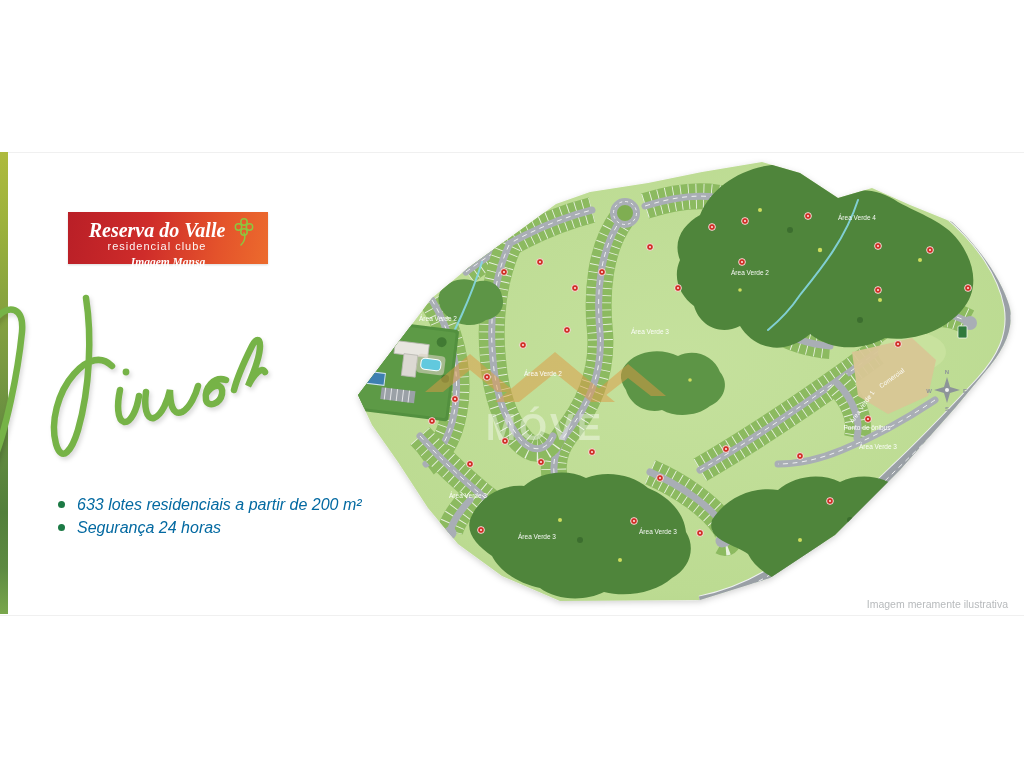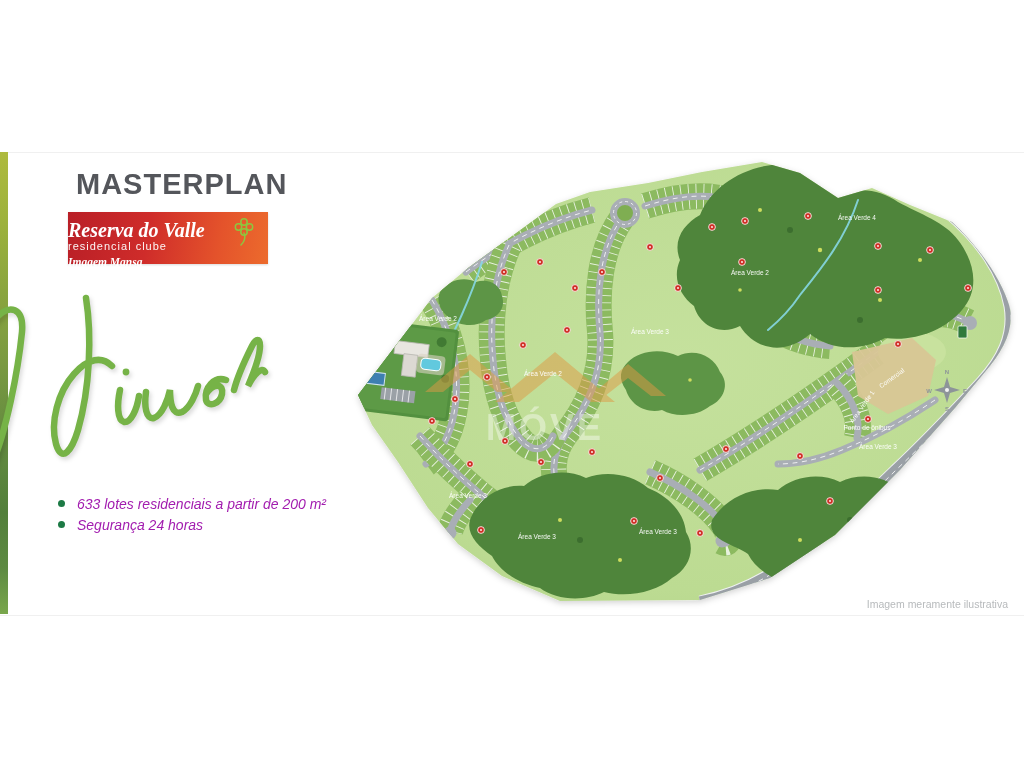--- a/index.html
+++ b/index.html
@@ -7,34 +7,34 @@
        font-family:"Liberation Sans", sans-serif;}
   .page{position:absolute;inset:0;background:#fff;}
   .slide{position:absolute;left:0;top:152px;width:1024px;height:462px;background:#fff;
          border-top:1px solid #f0f0f0;border-bottom:1px solid #f0f0f0;}
   .left-strip{position:absolute;left:0;top:152px;width:8px;height:462px;
     background:linear-gradient(180deg,#aeba3e 0%,#9db23c 15%,#8aa53e 30%,#7b9a41 45%,#668d40 60%,#527f3b 78%,#5d8a42 90%,#79a74c 100%);}
   .title{position:absolute;left:76px;top:168px;font-size:29px;font-weight:600;
          letter-spacing:1px;color:#54565b;}
   .logo{position:absolute;left:68px;top:212px;width:200px;height:52px;
         background:linear-gradient(100deg,#b91f27 0%,#cf2c2a 40%,#e4532b 75%,#ec6b2d 100%);
-        color:#fff;box-shadow:0 1px 2px rgba(0,0,0,.15);}
+        color:#fff;text-align:center;box-shadow:0 1px 2px rgba(0,0,0,.15);}
   .logo-name{font-family:"Liberation Serif", serif;font-style:italic;font-weight:bold;
              font-size:20px;line-height:20px;margin-top:8px;padding-right:22px;}
   .logo-sub{font-size:11px;letter-spacing:1px;line-height:11px;margin-top:1px;
             padding-right:22px;opacity:.95;}
   .logo-city{font-family:"Liberation Serif", serif;font-style:italic;font-weight:bold;
              font-size:11.5px;margin-top:4px;}
   .clover{position:absolute;left:165px;top:4px;}
   .viver-wrap{position:absolute;left:0px;top:292px;width:265px;height:195px;}
   .viver-wrap svg{overflow:visible;filter:drop-shadow(2px 3px 2px rgba(0,0,0,.14));}
   .sr{position:absolute;width:1px;height:1px;overflow:hidden;clip:rect(0 0 0 0);}
   .features{position:absolute;left:58px;top:496px;margin:0;padding:0;list-style:none;}
   .features li{display:flex;align-items:baseline;margin-bottom:5px;
-    font-style:italic;font-size:14px;color:#a21caf;}
+    font-style:italic;font-size:16px;color:#0369a1;}
   .features .dot{width:7px;height:7px;border-radius:50%;background:#1c7a45;
     margin-right:12px;flex:0 0 auto;position:relative;top:-2px;}
   .map-wrap{position:absolute;left:350px;top:150px;width:674px;height:464px;}
   .disclaimer{position:absolute;right:16px;top:598px;font-size:10.5px;color:#b7babc;padding-left:36px;}
   .maplabel{font:6.5px "Liberation Sans", sans-serif;fill:#ffffff;opacity:.95;text-anchor:middle;}
   .complabel{font:6px "Liberation Sans", sans-serif;fill:#8d9499;text-anchor:middle;font-weight:bold;}
   .lots{fill:none;stroke:#8cba60;stroke-width:26;}
   .lotlines{fill:none;stroke:#ffffff;stroke-width:25;stroke-dasharray:0.9 6.5;opacity:.8;}
   .roadbed{fill:none;stroke:#a9aeb5;stroke-width:7;stroke-linecap:round;}
   .centerline{fill:none;stroke:#fff;stroke-width:.9;stroke-dasharray:5 4.5;opacity:.9;}
@@ -47,21 +47,20 @@
   .darkspeck{fill:#3c6e2f;}
 </style>
 </head>
 <body>
 
 <div class="page">
 
   <div class="slide"></div>
   <div class="left-strip"></div>
 
-  <div class="title">MASTERPLAN</div>
 
   <div class="logo">
     <div class="logo-name">Reserva do Valle</div>
     <div class="logo-sub">residencial clube</div>
     <div class="logo-city">Imagem Mansa</div>
     <span class="clover">
       <svg width="24" height="30" viewBox="0 0 24 30">
         <g fill="none" stroke="#8dc63f" stroke-width="1.5" stroke-linecap="round">
           <circle cx="11" cy="6" r="3.2"></circle>
           <circle cx="16.5" cy="11" r="3.2"></circle>

